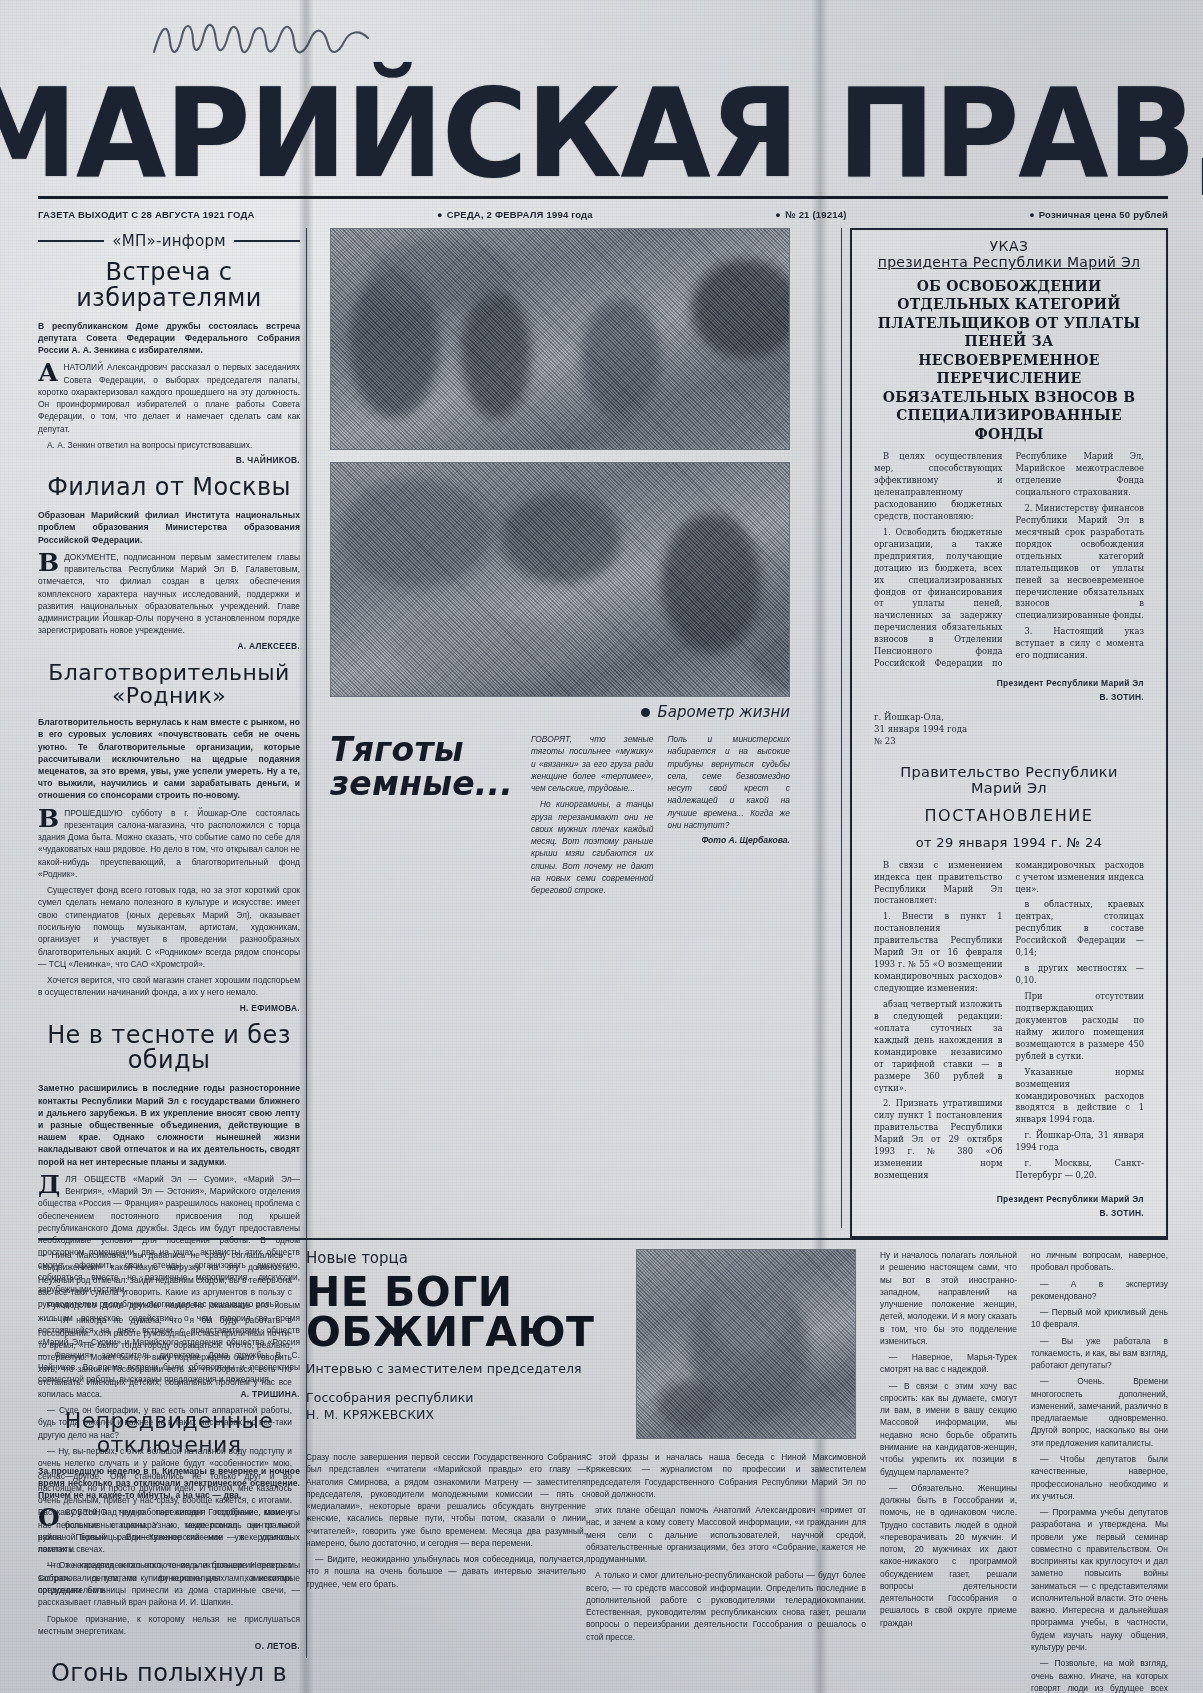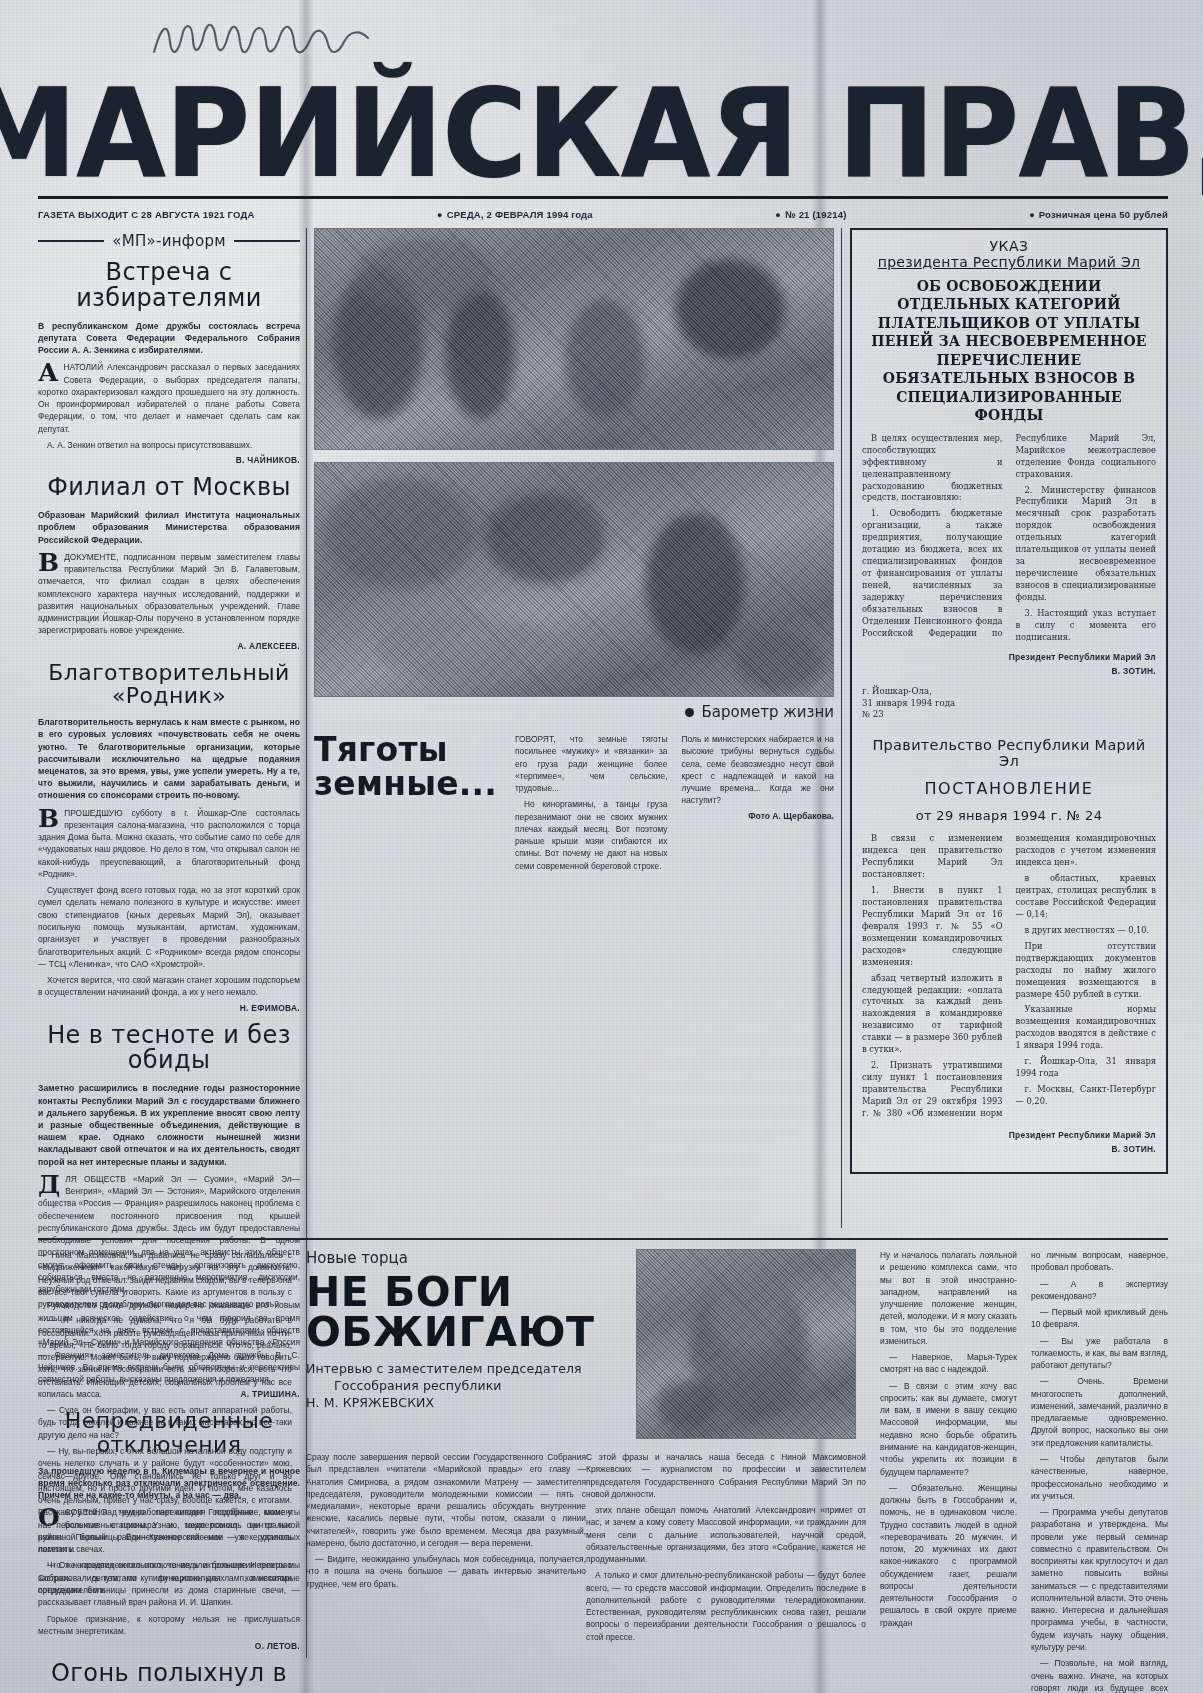--- a/index.html
+++ b/index.html
@@ -95,38 +95,38 @@
     line-height: 20px; font-weight: 700; color: #161d28;
     padding: 2px 5px 0 0;
   }
   .sign {
     font-size: 8.4px; font-weight: 700; color: #1b2230; text-align: right;
     margin: 3px 0 8px; letter-spacing: .3px;
   }
   
   .col { position: absolute; top: 0; }
   #col-left  { left: 0;    width: 262px; }
-  #col-mid   { left: 276px; width: 520px; }
+  #col-mid   { left: 292px; width: 460px; font-style: italic; }
   #col-right { left: 812px; width: 318px; }
   
   .photo {
     position: relative; overflow: hidden;
     background: linear-gradient(160deg,#8e949c 0%,#6e757f 30%,#9aa0a8 55%,#5e656f 78%,#868d96 100%);
     border: 1px solid #6d737c;
   }
   .photo::after {
     content: ""; position: absolute; inset: 0; opacity: .55;
     background-image:
       repeating-linear-gradient(45deg, rgba(25,30,40,.5) 0 1px, rgba(255,255,255,.18) 1px 2.4px),
       repeating-linear-gradient(-45deg, rgba(25,30,40,.28) 0 1px, rgba(255,255,255,.10) 1px 3px);
   }
   .photo .blob { position: absolute; border-radius: 50%; filter: blur(6px); }
   
   .decree-box {
-    border: 2px solid #1c2431; padding: 8px 10px 10px;
+    border: 2px solid #1c2431; padding: 8px 22px 10px;
     background: rgba(255,255,255,.14);
   }
   .decree-t1 {
     font-family: "DejaVu Sans", sans-serif; font-size: 14px; text-align: center;
     color: #161d28; letter-spacing: .5px;
   }
   .decree-t2 {
     font-family: "DejaVu Sans", sans-serif; font-size: 14px; text-align: center;
     color: #161d28; margin-bottom: 7px; letter-spacing: .3px; text-decoration: underline;
   }
@@ -386,21 +386,21 @@
           <p class="body ind">Что же касается остального, то ведь и большие Нерехтово Собрать депутатами функциональных комиссиями председателем и</p>
         </div>
 
         <div style="width:560px;">
           <div style="display:flex; gap:20px;">
             <div style="width:310px;">
               <div class="feature-kicker">Новые торца</div>
               <div class="feature-title">НЕ БОГИ</div>
               <div class="feature-title">ОБЖИГАЮТ</div>
               <div class="feature-sub">Интервью с заместителем председателя</div>
-              <div class="feature-sub" style="margin-top:1px;padding-left:28px;">Госсобрания республики</div>
+              <div class="feature-sub" style="margin-top:13px;">Госсобрания республики</div>
               <div class="feature-sub" style="margin-top:1px;">Н. М. КРЯЖЕВСКИХ</div>
             </div>
             <div class="photo" style="width:220px; height:190px;">
               <div class="blob" style="width:120px;height:140px;left:52px;top:30px;background:#4d545e;opacity:.7;"></div>
               <div class="blob" style="width:80px;height:80px;left:72px;top:22px;background:#7b828c;opacity:.65;"></div>
               <div class="blob" style="width:60px;height:50px;left:20px;top:130px;background:#353b45;opacity:.6;"></div>
             </div>
           </div>
 
           <div style="display:flex; margin-top:12px;">
@@ -412,21 +412,21 @@
               <p class="body">С этой фразы и началась наша беседа с Ниной Максимовной Кряжевских — журналистом по профессии и заместителем председателя Государственного Собрания Республики Марий Эл по новой должности.</p>
               <p class="body ind">этих плане обещал помочь Анатолий Александрович «примет от нас, и зачем а кому совету Массовой информации, «и гражданин для меня сели с дальние использователей, научной средой, обязательственные организациями, без этого «Собрание, кажется не продуманными.</p>
               <p class="body ind">А только и смог длительно-республиканской работы — будут более всего, — то средств массовой информации. Определить последние в дополнительной работе с руководителями телерадиокомпании. Естественная, руководителям республиканских снова газет, решали вопросы о переизбрании деятельности Госсобрания о решалось о стой прессе.</p>
             </div>
           </div>
         </div>
 
         <div style="flex:1;">
           <div style="display:flex; gap:14px;">
             <div style="flex:1;">
-              <p class="body">Ну и началось полагать лояльной и решению комплекса сами, что мы вот в этой иностранно-западном, направлений на улучшение положение женщин, детей, молодежи. И я могу сказать в том, что бы это подделение измениться.</p>
+              <p class="body">Ну и началось полагать лояльной и решению настоящем сами, что мы вот в этой иностранно-западном, направлений на улучшение положение женщин, детей, молодежи. И я могу сказать в том, что бы это подделение измениться.</p>
               <p class="body ind">— Наверное, Марья-Турек смотрят на вас с надеждой.</p>
               <p class="body ind">— В связи с этим хочу вас спросить: как вы думаете, смогут ли вам, в имени в вашу секцию Массовой информации, мы недавно ясно борьбе обратить внимание на кандидатов-женщин, чтобы укрепить их позиции в будущем парламенте?</p>
               <p class="body ind">— Обязательно. Женщины должны быть в Госсобрании и, помочь, не в одинаковом числе. Трудно составить людей в одной «переворачивать 20 мужчин. И потом, 20 мужчинах их дают какое-никакого с программой обсуждением газет, решали вопросы деятельности деятельности Госсобрания о решалось в свой округе приеме граждан</p>
             </div>
             <div style="flex:1;">
               <p class="body">но личным вопросам, наверное, пробовал пробовать.</p>
               <p class="body ind">— А в экспертизу рекомендовано?</p>
               <p class="body ind">— Первый мой крикливый день 10 февраля.</p>
               <p class="body ind">— Вы уже работала в толкаемость, и как, вы вам взгляд, работают депутаты?</p>
               <p class="body ind">— Очень. Времени многогоспеть дополнений, изменений, замечаний, различно в предлагаемые одновременно. Другой вопрос, насколько вы они эти предложения капиталисты.</p>

